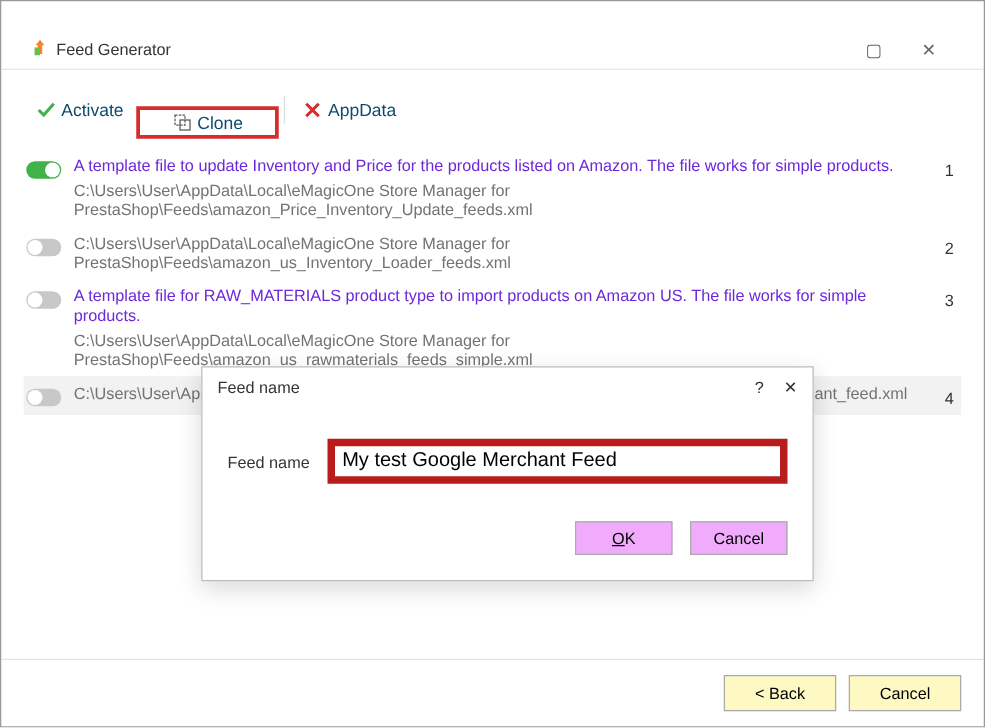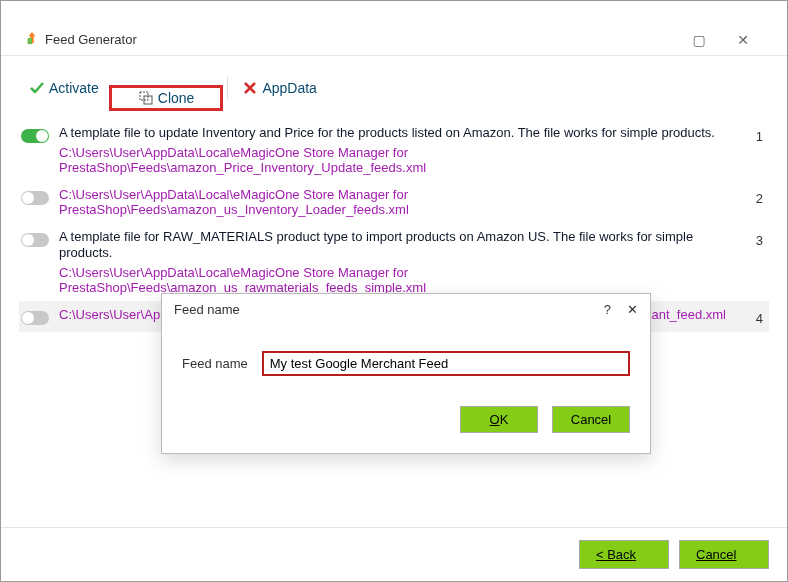--- a/index.html
+++ b/index.html
@@ -83,23 +83,23 @@
   .toggle::after {
     content: "";
     position: absolute;
     width: 12px; height: 12px;
     background: #fff; border-radius: 50%;
     top: 1px; left: 1px;
   }
   .toggle.on { background: #3fb34a; }
   .toggle.on::after { left: auto; right: 1px; }
   .feed-text { flex: 1; display: flex; flex-direction: column; gap: 4px; }
-  .feed-desc { color: #0f172a; font-size: 13px; line-height: 16px; }
+  .feed-desc { color: #6d28d9; font-size: 13px; line-height: 16px; }
   .feed-desc.bold { font-weight: 600; }
-  .feed-path { color: #a21caf; font-size: 13px; }
+  .feed-path { color: #737373; font-size: 13px; }
   .feed-index { font-size: 13px; color: #333; padding: 4px 4px 0 0; }
   
   .dialog {
     position: absolute;
     left: 160px; top: 292px;
     width: 490px;
     background: #fff;
     border: 1px solid #bbb;
     box-shadow: 0 6px 18px rgba(0,0,0,.15);
     display: flex; flex-direction: column;
@@ -107,53 +107,52 @@
   .dlg-title {
     display: flex; align-items: center; justify-content: space-between;
     padding: 8px 12px 4px 12px;
   }
   .dlg-title-text { font-size: 13px; color: #333; }
   .dlg-controls { display: flex; gap: 16px; color: #333; }
   .dlg-body { padding: 30px 20px 10px 20px; display: flex; align-items: center; gap: 14px; }
   .dlg-label { font-size: 13px; color: #333; white-space: nowrap; }
   .dlg-input {
     flex: 1;
-    border: 2px solid #b91c1c;
+    border: 6px solid #b91c1c;
     padding: 3px 6px;
-    font-size: 13px;
+    font-size: 16px;
     font-family: inherit;
   }
   .dlg-footer {
     display: flex; justify-content: flex-end; gap: 14px;
     padding: 20px 20px 20px 20px;
   }
   .btn {
     min-width: 78px;
     padding: 5px 14px;
-    background: #84cc16;
+    background: #f0abfc;
     border: 1px solid #aaa;
     cursor: pointer;
     font-size: 13px;
     text-align: center;
   }
   
   .wizard-footer {
     border-top: 1px solid #e2e2e2;
     padding: 12px 18px;
     display: flex; justify-content: flex-end; gap: 10px;
   }
   .wbtn {
     min-width: 90px;
     padding: 6px 16px;
-    background: #84cc16;
+    background: #fef9c3;
     border: 1px solid #aaa;
     cursor: pointer;
     font-size: 13px;
-    text-align: left;
-    text-decoration: underline;
+    text-align: center;
   }
 </style>
 </head>
 <body>
 
 <div class="window">
 
   <div class="titlebar">
     <div class="titlebar-left">
       <span class="app-icon">

